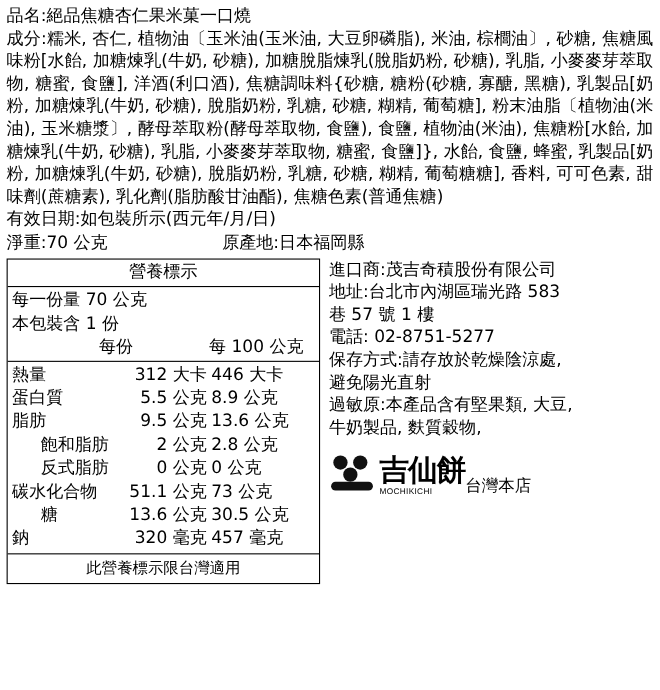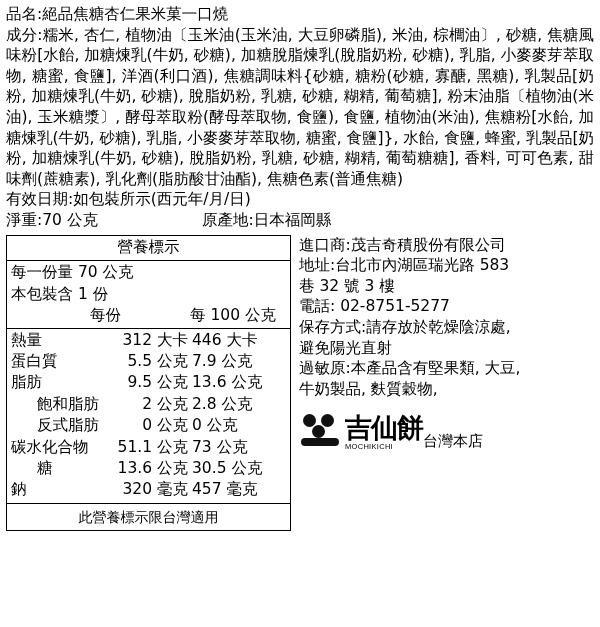--- a/index.html
+++ b/index.html
@@ -185,21 +185,21 @@
 
           <div class="nut-row">
             <div class="n-label">熱量</div>
             <div class="n-v1">312 大卡</div>
             <div class="n-v2">446 大卡</div>
           </div>
 
           <div class="nut-row">
             <div class="n-label">蛋白質</div>
             <div class="n-v1">5.5 公克</div>
-            <div class="n-v2">7.9 公克</div>
+            <div class="n-v2">8.9 公克</div>
           </div>
 
           <div class="nut-row">
             <div class="n-label">脂肪</div>
             <div class="n-v1">9.5 公克</div>
             <div class="n-v2">13.6 公克</div>
           </div>
 
           <div class="nut-row">
             <div class="n-label indent1">飽和脂肪</div>
@@ -232,21 +232,21 @@
           </div>
 
         </div>
         <div class="nut-foot">此營養標示限台灣適用</div>
       </div>
     </div>
 
     <div class="lower-right">
       <div class="cinfo">進口商:茂吉奇積股份有限公司</div>
       <div class="cinfo">地址:台北市內湖區瑞光路 583</div>
-      <div class="cinfo">巷 32 號 3 樓</div>
+      <div class="cinfo">巷 57 號 1 樓</div>
       <div class="cinfo">電話: 02-8751-5277</div>
       <div class="cinfo">保存方式:請存放於乾燥陰涼處,</div>
       <div class="cinfo">避免陽光直射</div>
       <div class="cinfo">過敏原:本產品含有堅果類, 大豆,</div>
       <div class="cinfo">牛奶製品, 麩質穀物,</div>
 
       <div class="logo-wrap">
         <div class="logo-mark">
           <div class="dot d1"></div>
           <div class="dot d2"></div>

